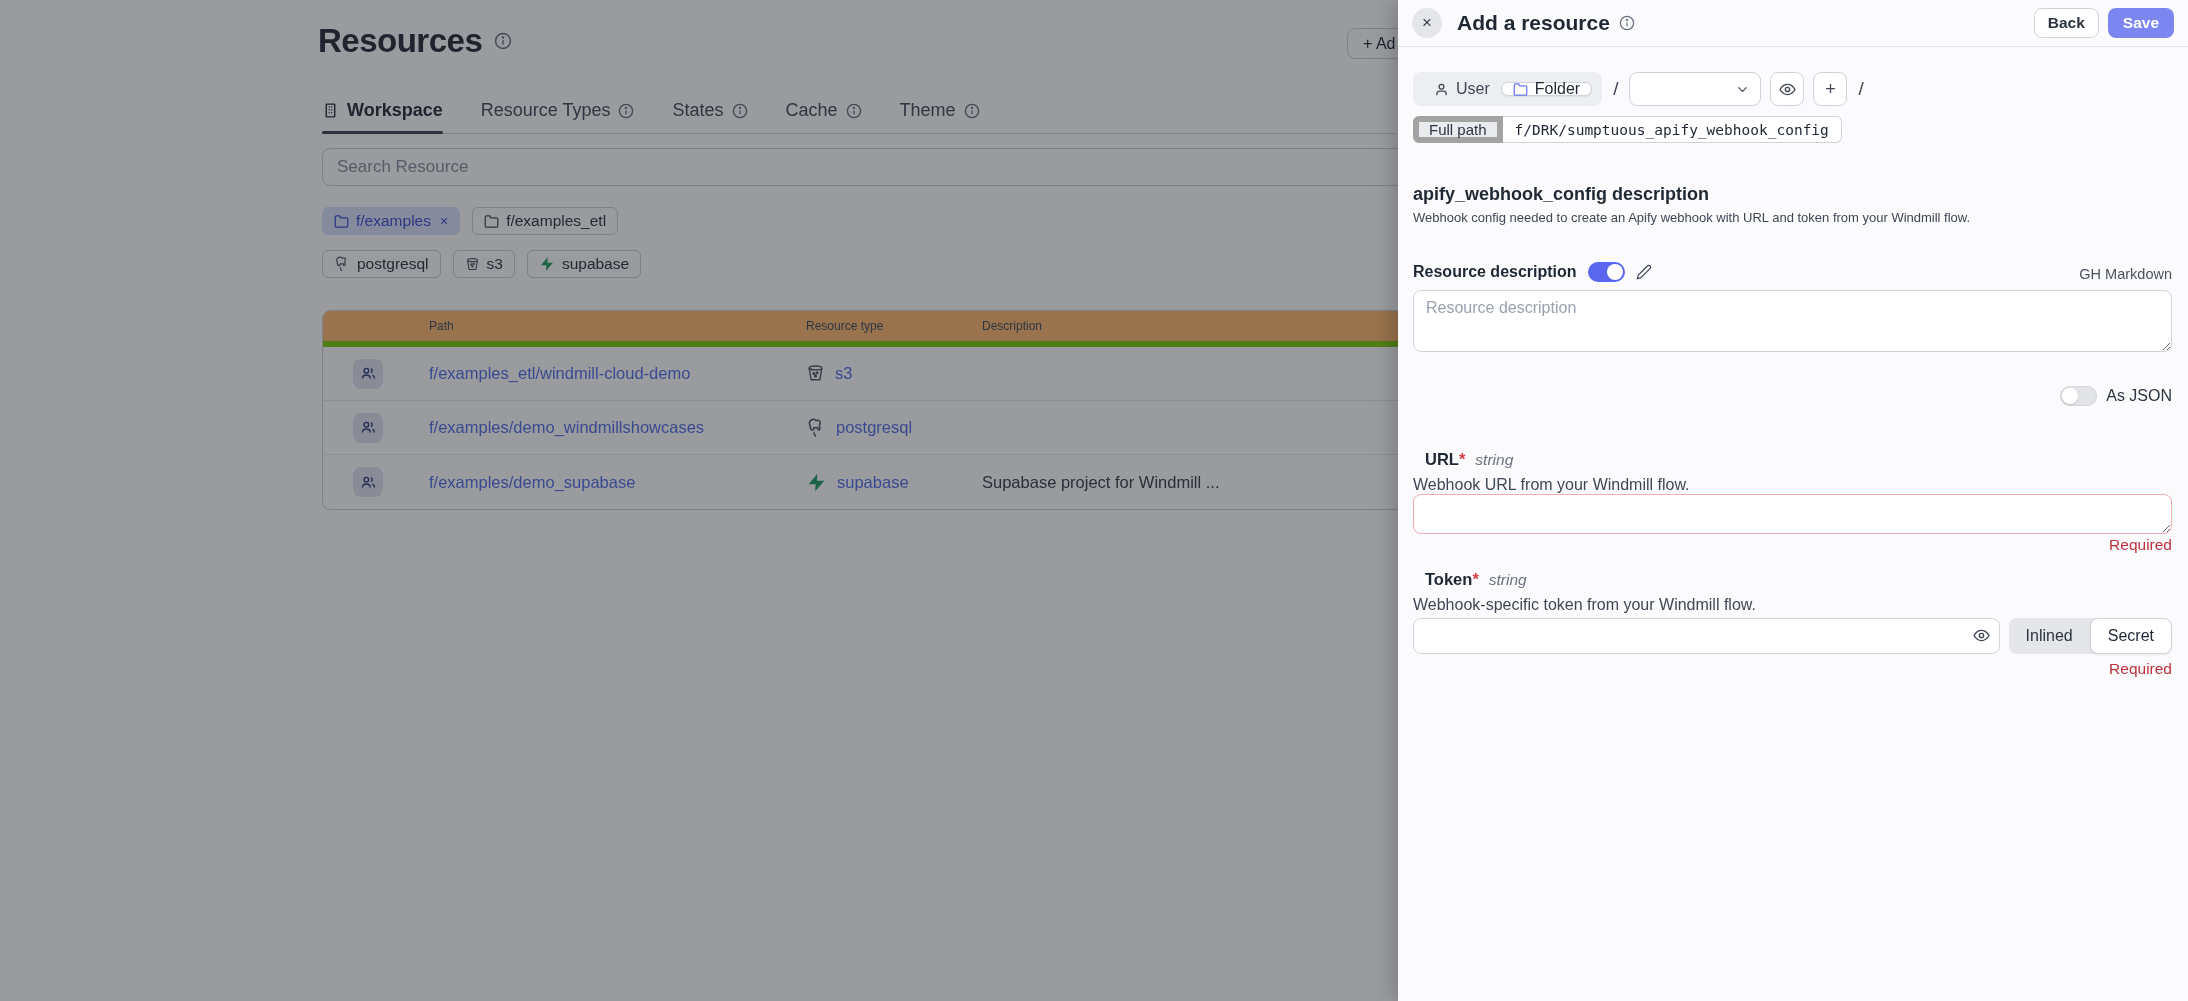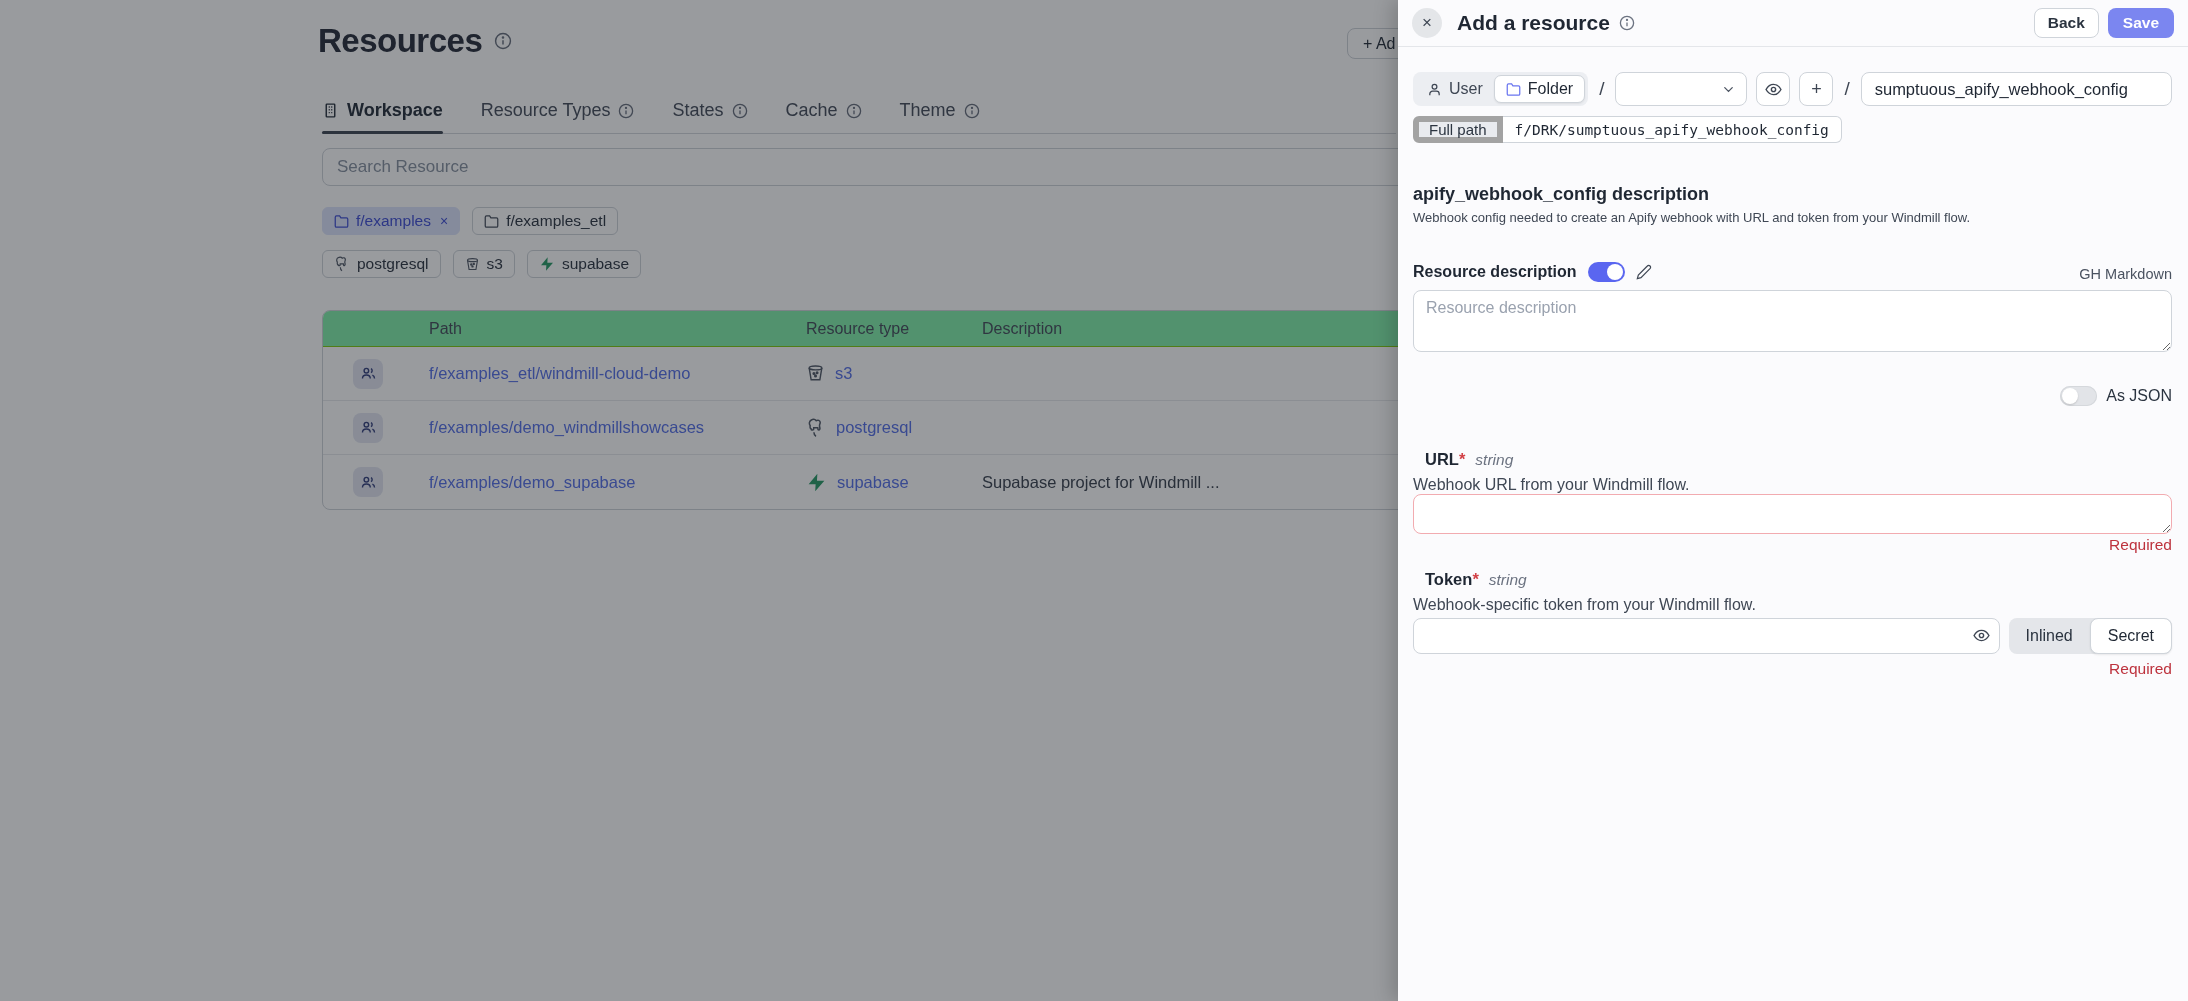--- a/index.html
+++ b/index.html
@@ -20,21 +20,21 @@
   .search { position:absolute; left:322px; top:148px; width:1400px; height:38px; border:1px solid #cfd4da; border-radius:8px; background:#fff; padding:0 14px; font-size:17px; color:#2b3440; }
   .search::placeholder { color:#8a94a3; }
 
   .chips-row { position:absolute; left:322px; display:flex; gap:12px; }
   .chip { height:28px; display:flex; align-items:center; gap:7px; padding:0 11px; border-radius:6px; font-size:15.5px; border:1px solid #cfd4da; background:#fff; color:#333b48; }
   .chip.selected { background:#dde4fb; border-color:#dde4fb; color:#4553d6; }
   .chip .x { font-size:14px; margin-left:2px; }
 
   .table { position:absolute; left:322px; top:310px; width:1544px; border:1px solid #cfd4da; border-radius:8px; background:#fff; overflow:hidden; }
   .trow { display:grid; grid-template-columns:106px 377px 176px 345px 540px; align-items:center; }
-  .thead { height:36px; background:#86efac; font-size:16px; color:#4a5260; border-bottom:1px solid #84cc16; }
+  .thead { height:36px; background:#fdba74; font-size:12px; color:#4a5260; border-bottom:6px solid #84cc16; }
   .tbody-row { height:54px; border-bottom:1px solid #e7e9ec; font-size:16.5px; }
   .tbody-row:last-child { border-bottom:none; }
   .cell-badge { display:flex; justify-content:flex-start; padding-left:30px; }
   .row-badge { width:30px; height:30px; border-radius:8px; background:#e3e6f2; color:#3a4580; display:flex; align-items:center; justify-content:center; }
   .path-link { color:#5b74e8; }
   .type-cell { display:flex; align-items:center; gap:10px; color:#5b74e8; }
   .desc-cell { color:#3f4754; }
   .link-cell { display:flex; justify-content:flex-start; padding-left:460px; color:#3f4754; }
 
   
@@ -45,21 +45,21 @@
   .drawer-header { position:absolute; left:0; top:0; right:0; height:47px; display:flex; align-items:center; padding:0 14px; border-bottom:1px solid #e4e6ea; }
   .close-btn { width:30px; height:30px; border-radius:50%; background:#e4e6e9; border:none; color:#3f4754; font-size:17px; display:flex; align-items:center; justify-content:center; }
   .drawer-title { font-size:21px; font-weight:700; color:#1f2733; margin-left:15px; }
   .drawer-header .info-icon { margin-left:9px; }
   .hdr-spacer { flex:1; }
   .back-btn { height:30px; padding:0 13px; border:1px solid #cfd4da; border-radius:8px; background:#fff; font-size:15.5px; font-weight:600; color:#2b3440; margin-right:9px; }
   .save-btn { height:30px; padding:0 15px; border:none; border-radius:8px; background:#7b86f0; font-size:15.5px; font-weight:600; color:#fff; }
 
   .dbody { position:absolute; left:15px; right:16px; top:0; bottom:0; }
   .rowA { position:absolute; left:0; right:0; top:72px; height:34px; display:flex; align-items:center; gap:9px; }
-  .seg-owner { display:flex; background:#eceef2; border-radius:8px; padding:3px; height:34px; align-items:stretch; }
+  .seg-owner { display:flex; background:#eceef2; border-radius:8px; padding:10px; height:34px; align-items:stretch; }
   .seg { display:flex; align-items:center; gap:7px; padding:0 11px; font-size:16px; color:#3f4754; border-radius:7px; }
   .seg.on { background:#fff; border:1px solid #cfd4da; color:#1f2733; box-shadow:0 1px 2px rgba(0,0,0,0.07); }
   .slash { font-size:19px; color:#3f4754; padding:0 2px; }
   .pick-folder { width:132px; height:34px; background:#fff; border:1px solid #cfd4da; border-radius:8px; display:flex; align-items:center; justify-content:flex-end; padding:0 10px; color:#4a5260; }
   .sq-btn { width:34px; height:34px; background:#fff; border:1px solid #cfd4da; border-radius:8px; display:flex; align-items:center; justify-content:center; color:#3f4754; font-size:18px; }
   .name-input { flex:1; height:34px; border:1px solid #cfd4da; border-radius:8px; background:#fff; padding:0 13px; font-size:16.5px; color:#1f2733; }
 
   .rowB { position:absolute; left:0; top:116px; display:flex; height:27px; }
   .fp-label { background:#e9ebef; border:6px solid #a3a3a3; border-radius:6px 0 0 6px; padding:0 10px; font-size:15px; color:#2b3440; display:flex; align-items:center; }
   .fp-value { background:#fff; border:1px solid #cfd4da; border-left:none; border-radius:0 6px 6px 0; padding:0 12px; font-family:"DejaVu Sans Mono", monospace; font-size:14.5px; color:#1f2733; display:flex; align-items:center; }
@@ -400,21 +400,20 @@
               <svg width="17" height="17" viewBox="0 0 24 24" fill="none" stroke="currentColor" stroke-width="2">
                 <path d="M1.5 12S5.5 4.8 12 4.8 22.5 12 22.5 12 18.5 19.2 12 19.2 1.5 12 1.5 12z"></path>
                 <circle cx="12" cy="12" r="3"></circle>
               </svg>
             </span>
         </div>
         <button class="sq-btn">+</button>
 
         <span class="slash">/</span>
 
-        <input class="name-input" type="text" value="sumptuous_apify_webhook_config" style="">
       </div>
 
       <div class="rowB">
         <span class="fp-label">Full path</span>
         <span class="fp-value">f/DRK/sumptuous_apify_webhook_config</span>
       </div>
 
       <div class="schema-head">apify_webhook_config description</div>
       <div class="schema-sub">Webhook config needed to create an Apify webhook with URL and token from your Windmill flow.</div>
 

